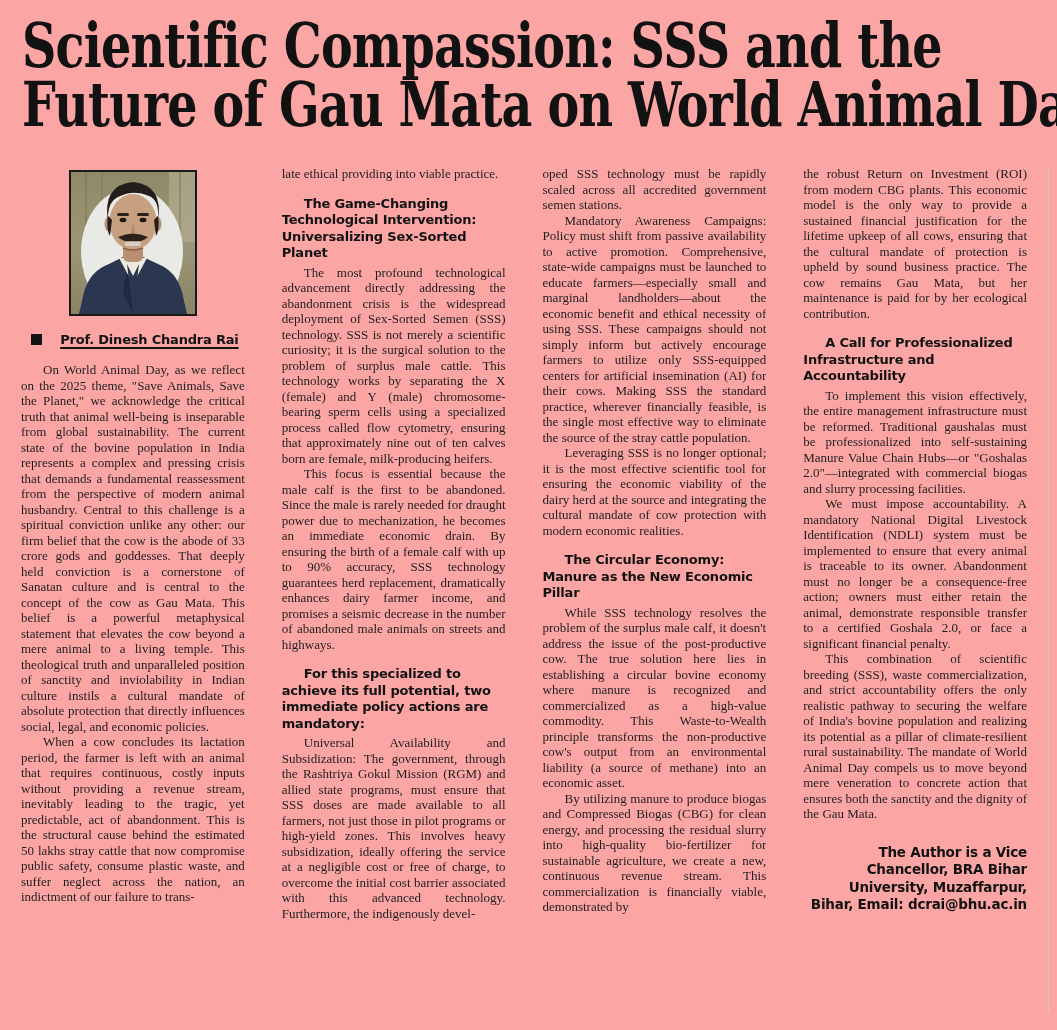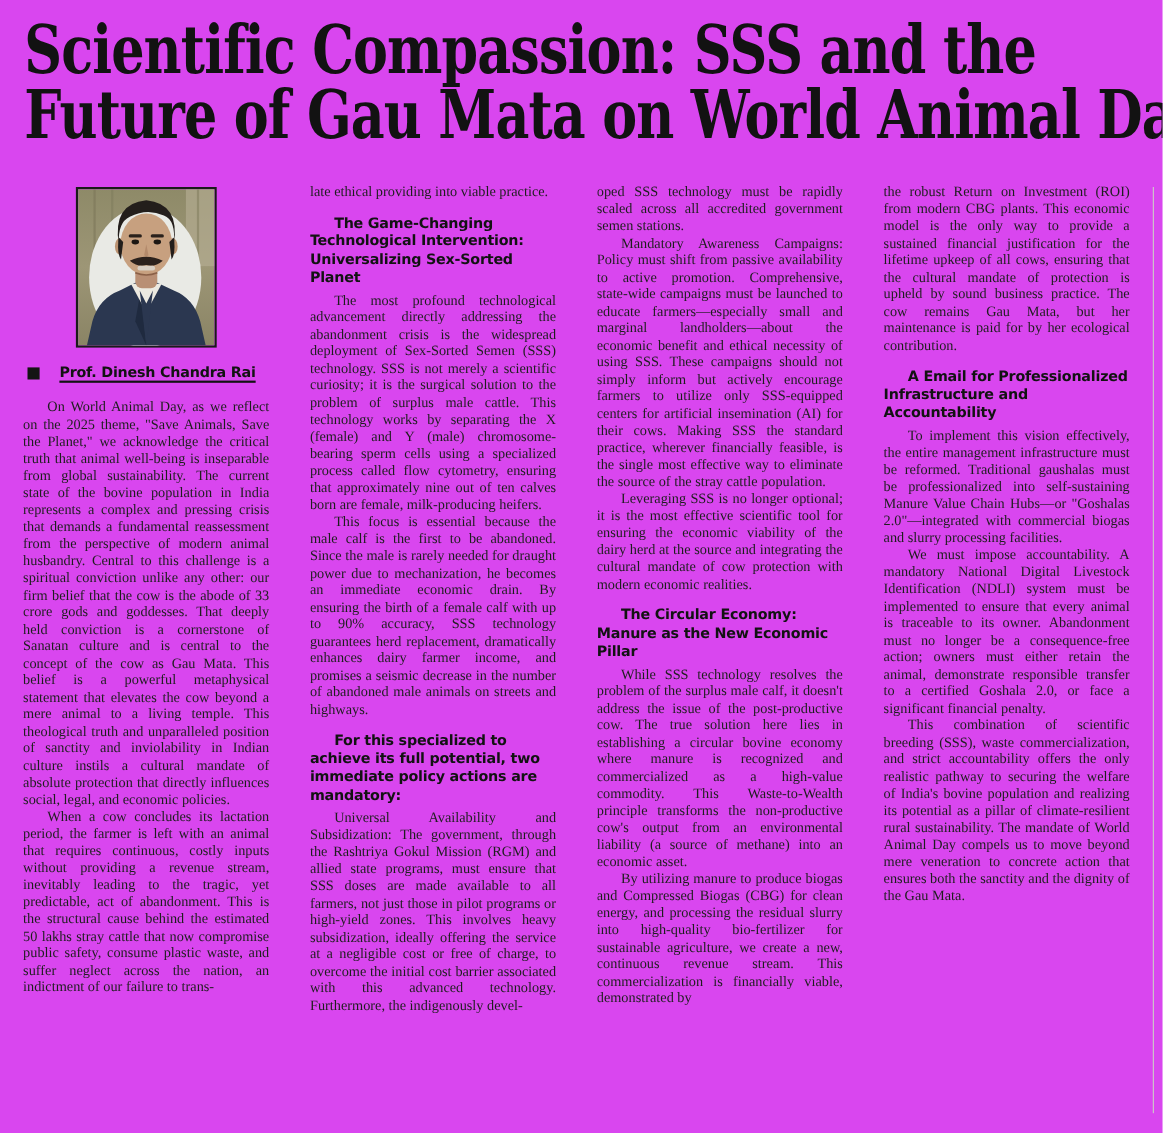--- a/index.html
+++ b/index.html
@@ -1,16 +1,16 @@
 <!DOCTYPE html>
 <html lang="en"><head>
 <meta charset="utf-8">
 <style>
   html,body{margin:0;padding:0;background:#ffffff;}
-  .page{position:relative;width:1057px;height:1030px;background:#d946ef;overflow:hidden;
+  .page{position:relative;width:1057px;height:1030px;background:#fca5a5;overflow:hidden;
         font-family:"Liberation Serif",serif;color:#1e1e1e;}
   
   .headline{position:absolute;left:22px;top:16px;margin:0;
             font-family:"DejaVu Serif",serif;font-weight:700;font-size:61px;line-height:59px;
             color:#121212;letter-spacing:-1px;transform:scaleX(0.78);transform-origin:0 0;
             white-space:nowrap;}
   .hl-line{display:block;}
   
   .columns{position:absolute;left:21px;top:166px;width:1006px;height:852px;
            display:grid;grid-template-columns:repeat(4,1fr);column-gap:37px;overflow:hidden;}
@@ -21,21 +21,21 @@
   .subhead{margin:14px 0 3px 0;font-family:"DejaVu Sans",sans-serif;font-weight:700;
            font-size:13px;line-height:16.5px;text-indent:22px;color:#121212;
            letter-spacing:-0.2px;text-align:left;}
   .byline{margin:22px 0 0 0;font-family:"DejaVu Sans",sans-serif;font-weight:700;
           font-size:13.5px;line-height:17.5px;text-align:right;color:#121212;
           letter-spacing:-0.2px;}
   
   .photo{margin:4px auto 0;width:124px;height:142px;border:2px solid #1a1a1a;
          box-sizing:content-box;padding:0;}
   .photo svg{display:block;}
-  .caption{display:flex;align-items:center;gap:18px;margin:16px 0 15px 4px;}
+  .caption{display:flex;align-items:center;gap:18px;margin:16px 0 15px 4px;justify-content:center;}
   .bullet{width:11px;height:11px;background:#141414;flex:0 0 auto;}
   .cap-text{font-family:"DejaVu Sans",sans-serif;font-weight:700;font-size:13px;
             color:#121212;text-decoration:underline;text-underline-offset:3px;
             text-decoration-thickness:1.5px;letter-spacing:-0.2px;white-space:nowrap;}
   
   .right-rule{position:absolute;left:1048px;top:170px;width:1px;height:842px;background:#ccccc6;}
   .bottom-shade{position:absolute;left:0;top:1016px;width:1057px;height:14px;
                 background:linear-gradient(to bottom,#f4f4f1 0%,#dcdcd7 55%,#ececе8 100%);}
 </style>
 </head>
@@ -120,24 +120,25 @@
       <p class="body">oped SSS technology must be rapidly scaled across all accredited government semen stations.</p>
       <p class="body ind">Mandatory Awareness Campaigns: Policy must shift from passive availability to active promotion. Comprehensive, state-wide campaigns must be launched to educate farmers—especially small and marginal landholders—about the economic benefit and ethical necessity of using SSS. These campaigns should not simply inform but actively encourage farmers to utilize only SSS-equipped centers for artificial insemination (AI) for their cows. Making SSS the standard practice, wherever financially feasible, is the single most effective way to eliminate the source of the stray cattle population.</p>
       <p class="body ind">Leveraging SSS is no longer optional; it is the most effective scientific tool for ensuring the economic viability of the dairy herd at the source and integrating the cultural mandate of cow protection with modern economic realities.</p>
       <h3 class="subhead">The Circular Economy: Manure as the New Economic Pillar</h3>
       <p class="body ind">While SSS technology resolves the problem of the surplus male calf, it doesn't address the issue of the post-productive cow. The true solution here lies in establishing a circular bovine economy where manure is recognized and commercialized as a high-value commodity. This Waste-to-Wealth principle transforms the non-productive cow's output from an environmental liability (a source of methane) into an economic asset.</p>
       <p class="body ind">By utilizing manure to produce biogas and Compressed Biogas (CBG) for clean energy, and processing the residual slurry into high-quality bio-fertilizer for sustainable agriculture, we create a new, continuous revenue stream. This commercialization is financially viable, demonstrated by</p>
     </div>
 
     <div class="col">
       <p class="body">the robust Return on Investment (ROI) from modern CBG plants. This economic model is the only way to provide a sustained financial justification for the lifetime upkeep of all cows, ensuring that the cultural mandate of protection is upheld by sound business practice. The cow remains Gau Mata, but her maintenance is paid for by her ecological contribution.</p>
-      <h3 class="subhead">A Email for Professionalized Infrastructure and Accountability</h3>
+      <h3 class="subhead">A Call for Professionalized Infrastructure and Accountability</h3>
       <p class="body ind">To implement this vision effectively, the entire management infrastructure must be reformed. Traditional gaushalas must be professionalized into self-sustaining Manure Value Chain Hubs—or "Goshalas 2.0"—integrated with commercial biogas and slurry processing facilities.</p>
       <p class="body ind">We must impose accountability. A mandatory National Digital Livestock Identification (NDLI) system must be implemented to ensure that every animal is traceable to its owner. Abandonment must no longer be a consequence-free action; owners must either retain the animal, demonstrate responsible transfer to a certified Goshala 2.0, or face a significant financial penalty.</p>
       <p class="body ind">This combination of scientific breeding (SSS), waste commercialization, and strict accountability offers the only realistic pathway to securing the welfare of India's bovine population and realizing its potential as a pillar of climate-resilient rural sustainability. The mandate of World Animal Day compels us to move beyond mere veneration to concrete action that ensures both the sanctity and the dignity of the Gau Mata.</p>
+      <p class="byline">The Author is a Vice Chancellor, BRA Bihar University, Muzaffarpur, Bihar, Email: dcrai@bhu.ac.in</p>
     </div>
 
   </div>
 
   <div class="right-rule"></div>
   <div class="bottom-shade"></div>
 
 </div>
 
 </body></html>

